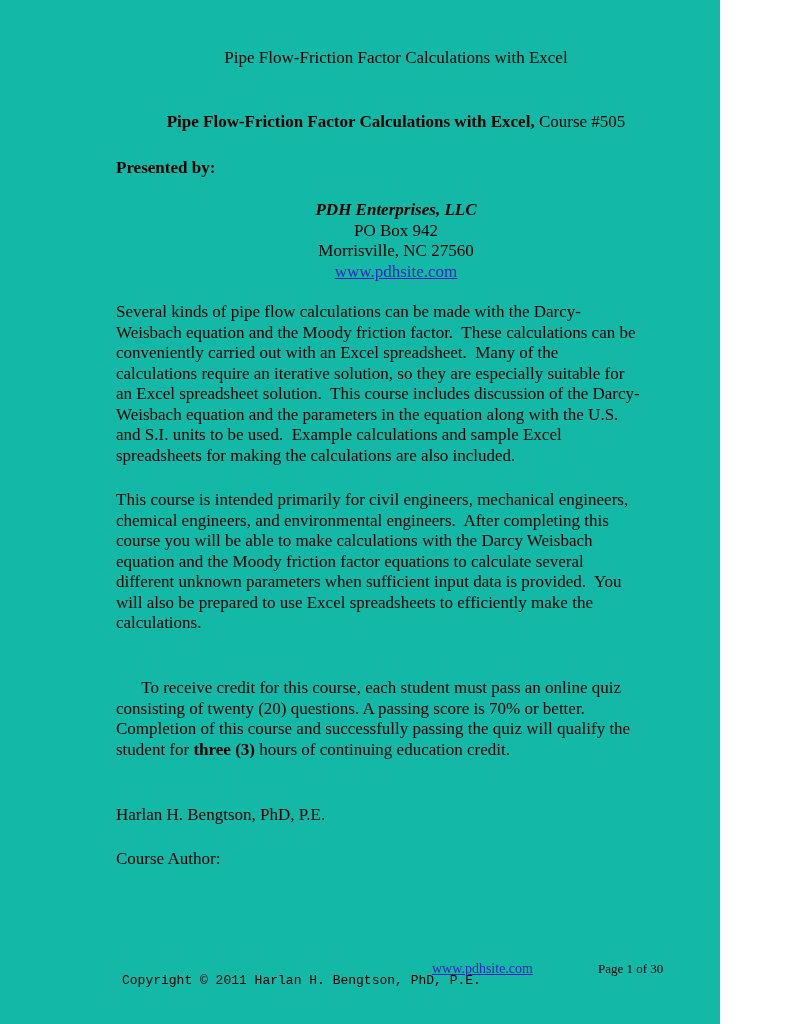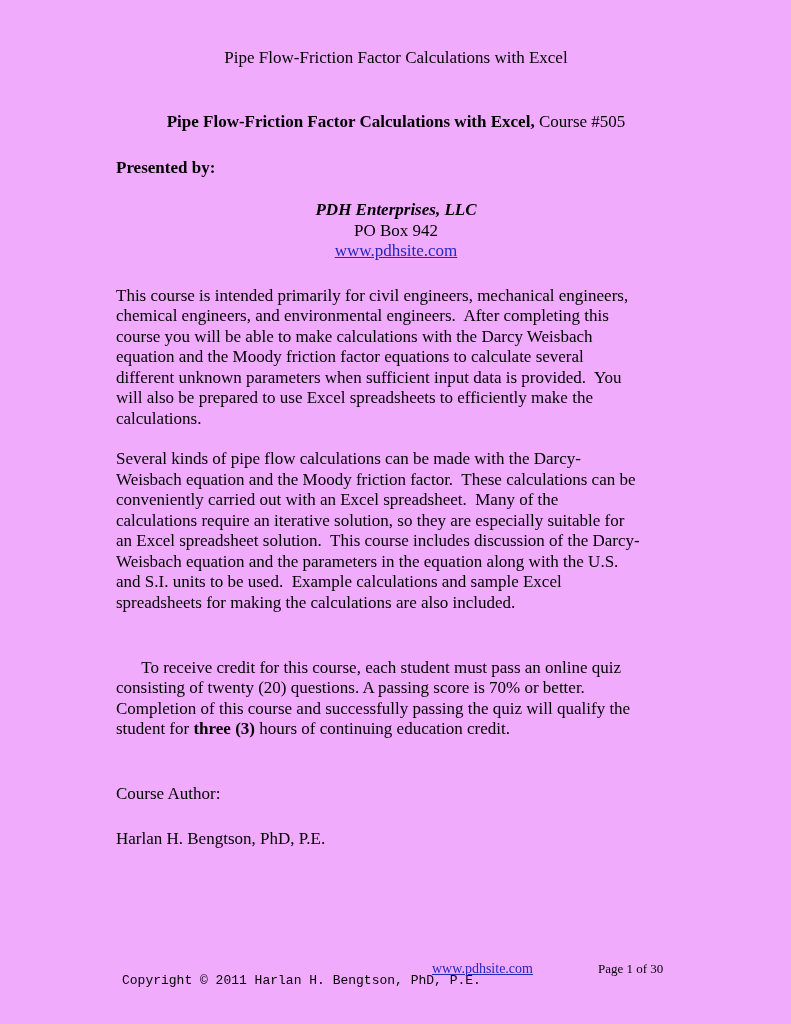--- a/index.html
+++ b/index.html
@@ -2,23 +2,23 @@
 <html><head>
 <meta charset="utf-8">
 <style>
   html, body {
     margin: 0;
     padding: 0;
     background: #ffffff;
   }
   .page {
     position: relative;
-    width: 791px;
+    width: 720px;
     height: 1024px;
-    background: #f0abfc;
+    background: #14b8a6;
     overflow: hidden;
     font-family: "Liberation Serif", serif;
     color: #000000;
   }
   .doc {
     position: absolute;
     left: 116px;
     top: 48px;
     width: 560px;
     font-size: 17px;
@@ -59,52 +59,53 @@
 
     <div class="doc-title">
       <span class="bold">Pipe Flow-Friction Factor Calculations with Excel,</span><span> Course #505</span>
     </div>
 
     <div class="presented-by">Presented by:</div>
 
     <div class="org-block">
       <div class="org-name">PDH Enterprises, LLC</div>
       <div>PO Box 942</div>
+      <div>Morrisville, NC 27560</div>
       <div>
         <a class="link">www.pdhsite.com</a>
       </div>
     </div>
-
-    <div class="para">This course is intended primarily for civil engineers, mechanical engineers,
-chemical engineers, and environmental engineers.  After completing this
-course you will be able to make calculations with the Darcy Weisbach
-equation and the Moody friction factor equations to calculate several
-different unknown parameters when sufficient input data is provided.  You
-will also be prepared to use Excel spreadsheets to efficiently make the
-calculations.</div>
 
     <div class="para para-first">Several kinds of pipe flow calculations can be made with the Darcy-
 Weisbach equation and the Moody friction factor.  These calculations can be
 conveniently carried out with an Excel spreadsheet.  Many of the
 calculations require an iterative solution, so they are especially suitable for
 an Excel spreadsheet solution.  This course includes discussion of the Darcy-
 Weisbach equation and the parameters in the equation along with the U.S.
 and S.I. units to be used.  Example calculations and sample Excel
 spreadsheets for making the calculations are also included.</div>
 
+    <div class="para">This course is intended primarily for civil engineers, mechanical engineers,
+chemical engineers, and environmental engineers.  After completing this
+course you will be able to make calculations with the Darcy Weisbach
+equation and the Moody friction factor equations to calculate several
+different unknown parameters when sufficient input data is provided.  You
+will also be prepared to use Excel spreadsheets to efficiently make the
+calculations.</div>
+
     <div class="para">
       <span>To receive credit for this course, each student must pass an online quiz
 consisting of twenty (20) questions. A passing score is 70% or better.
 Completion of this course and successfully passing the quiz will qualify the
 student for </span><span class="bold">three (3)</span><span> hours of continuing education credit.</span>
     </div>
 
+    <div class="para">Harlan H. Bengtson, PhD, P.E.</div>
+
     <div class="para">Course Author:</div>
-
-    <div class="para">Harlan H. Bengtson, PhD, P.E.</div>
 
   </div>
 
   <div class="footer">
     <span class="footer-copyright">Copyright © 2011 Harlan H. Bengtson, PhD, P.E.</span>
     <a class="link footer-link">www.pdhsite.com</a>
     <span class="footer-page">Page 1 of 30</span>
   </div>
 </div>
 

